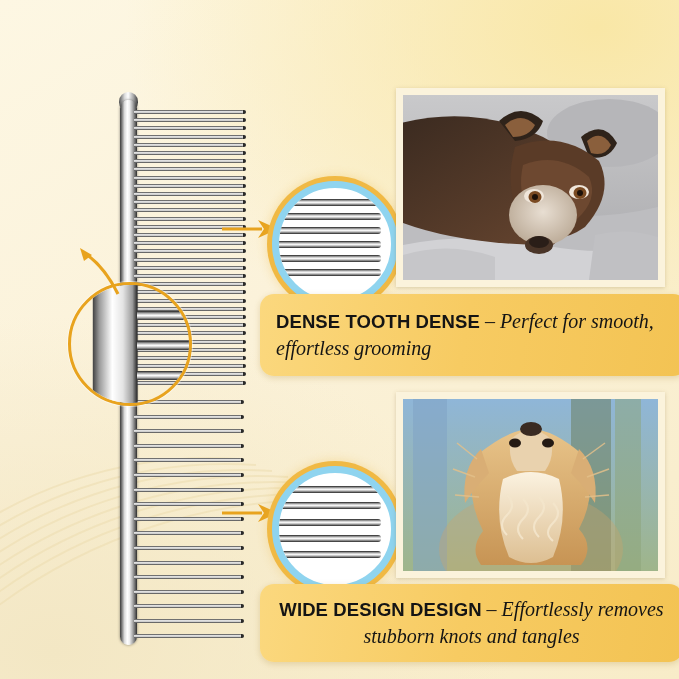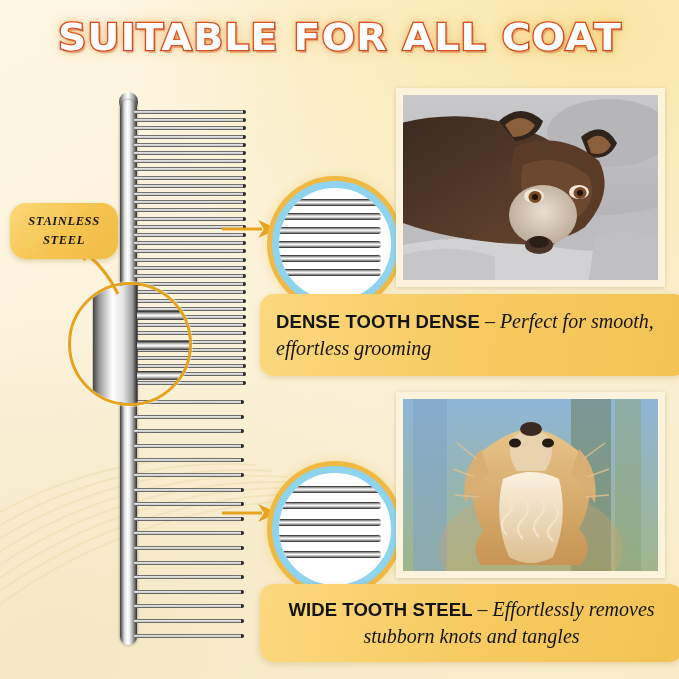--- a/index.html
+++ b/index.html
@@ -145,23 +145,20 @@
         <path d="M-40,624 A462,462 0 0,1 452,162"></path>
         <path d="M-40,636 A478,478 0 0,1 468,168"></path>
         <path d="M-40,648 A494,494 0 0,1 484,174"></path>
         <path d="M-40,660 A510,510 0 0,1 500,180"></path>
         <path d="M-40,672 A526,526 0 0,1 516,186"></path>
         <path d="M-40,684 A542,542 0 0,1 532,192"></path>
       </g>
     </svg>
   </div>
 
-  <div id="title-wrap">
-    <span id="title">SUITABLE FOR ALL COAT</span>
-  </div>
 
   <div id="comb">
     <div id="spine-cap"></div>
     <div id="spine"></div>
     <div class="teeth" id="teeth-dense">
         <div class="tooth" style="top: 10px; width: 110px;"></div>
         <div class="tooth" style="top: 18.2px; width: 110px;"></div>
         <div class="tooth" style="top: 26.4px; width: 110px;"></div>
         <div class="tooth" style="top: 34.6px; width: 110px;"></div>
         <div class="tooth" style="top: 42.8px; width: 110px;"></div>
@@ -221,24 +218,20 @@
     <div class="bigtooth" style="top:26px"></div>
     <div class="bigtooth" style="top:56px"></div>
     <div class="bigtooth" style="top:86px"></div>
   </div>
 
   <svg id="steel-arrow" viewBox="0 0 46 48">
     <path d="M42,46 C34,30 24,16 10,6" stroke="#e8a31e" stroke-width="3.2" fill="none"></path>
     <path d="M4,0 L16,7 L8,13 Z" fill="#e8a31e"></path>
   </svg>
 
-  <div id="steel-badge">
-    <span>STAINLESS</span>
-    <span>STEEL</span>
-  </div>
 
   <svg class="connector" style="left:222px;top:216px" viewBox="0 0 58 26">
     <path d="M0,13 L40,13" stroke="#e8a31e" stroke-width="3" fill="none"></path>
     <path d="M36,4 L56,13 L36,22 L42,13 Z" fill="#e8a31e"></path>
   </svg>
 
   <svg class="connector" style="left:222px;top:500px" viewBox="0 0 58 26">
     <path d="M0,13 L40,13" stroke="#e8a31e" stroke-width="3" fill="none"></path>
     <path d="M36,4 L56,13 L36,22 L42,13 Z" fill="#e8a31e"></path>
   </svg>
@@ -344,16 +337,16 @@
           <path d="M182,98 L206,96"></path>
       </g>
     </svg>
   </div>
 
   <div class="caption" id="caption-dense">
     <span class="cap-text"><span class="cap-head">DENSE TOOTH DENSE</span><span class="cap-em"> – </span><span class="cap-em">Perfect for smooth, effortless grooming</span></span>
   </div>
 
   <div class="caption" id="caption-wide">
-    <span class="cap-text"><span class="cap-head">WIDE TOOTH STEEL</span><span class="cap-em"> – </span><span class="cap-em">Effortlessly removes stubborn knots and tangles</span></span>
+    <span class="cap-text"><span class="cap-head">WIDE DESIGN DESIGN</span><span class="cap-em"> – </span><span class="cap-em">Effortlessly removes stubborn knots and tangles</span></span>
   </div>
 
 </div>
 
 </body></html>

